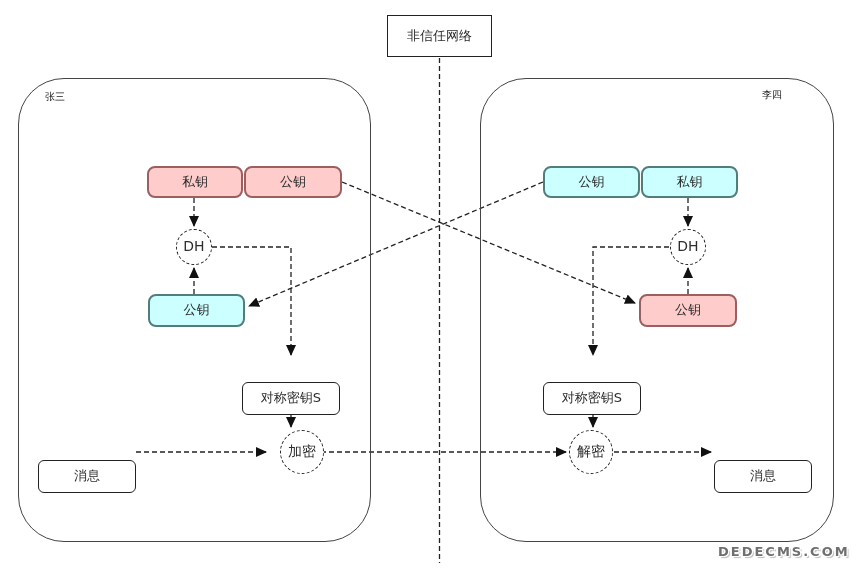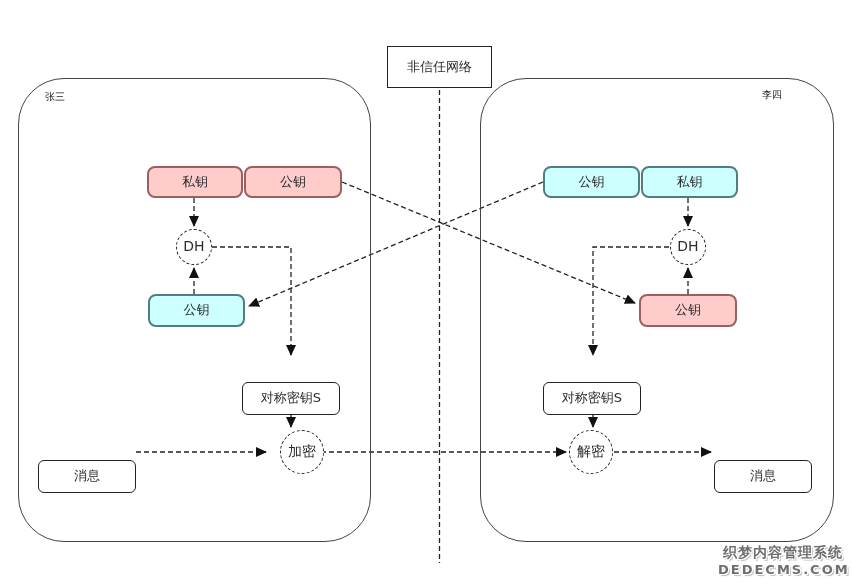--- a/index.html
+++ b/index.html
@@ -23,21 +23,21 @@
   #zhangsan-label{left:45px;top:90px;}
   #lisi-label{left:762px;top:88px;}
 
   .node{
     position:absolute;display:flex;align-items:center;justify-content:center;
     font-size:13px;color:#2d2d2d;text-align:center;line-height:1.1;
   }
   .pink{background:var(--pink-fill);border:2px solid var(--pink-border);border-radius:8px;}
   .cyan{background:var(--cyan-fill);border:2px solid var(--cyan-border);border-radius:8px;}
   .plain{background:#fff;border:1.5px solid #222;border-radius:6px;margin-top:24px;}
-  .sharp{background:#fff;border:1.5px solid #222;border-radius:0;margin-top:31px;}
+  .sharp{background:#fff;border:1.5px solid #222;border-radius:0;}
   .circle-dashed{background:#fff;border:1.4px dashed #222;border-radius:50%;font-size:14px;}
 
   #net-box{left:387px;top:15px;width:105px;height:42px;}
   #l-priv{left:147px;top:166px;width:96px;height:32px;}
   #l-pub{left:244px;top:166px;width:98px;height:32px;}
   #l-dh{left:176px;top:229px;width:36px;height:36px;}
   #l-pub2{left:148px;top:294px;width:97px;height:33px;}
   #l-sym{left:242px;top:358px;width:98px;height:33px;}
   #l-msg{left:38px;top:436px;width:98px;height:33px;}
   #l-enc{left:280px;top:430px;width:44px;height:44px;}
@@ -104,17 +104,16 @@
 
   <div class="node cyan" id="r-pub">公钥</div>
   <div class="node cyan" id="r-priv">私钥</div>
   <div class="node circle-dashed" id="r-dh">DH</div>
   <div class="node pink" id="r-pub2">公钥</div>
   <div class="node plain" id="r-sym">对称密钥S</div>
   <div class="node circle-dashed" id="r-dec">解密</div>
   <div class="node plain" id="r-msg">消息</div>
 
   <div class="watermark">
-    <div class="wm-line1">织梦内容管理系统</div>
     <div class="wm-line2">DEDECMS.COM</div>
   </div>
 
 </div>
 
 </body></html>

